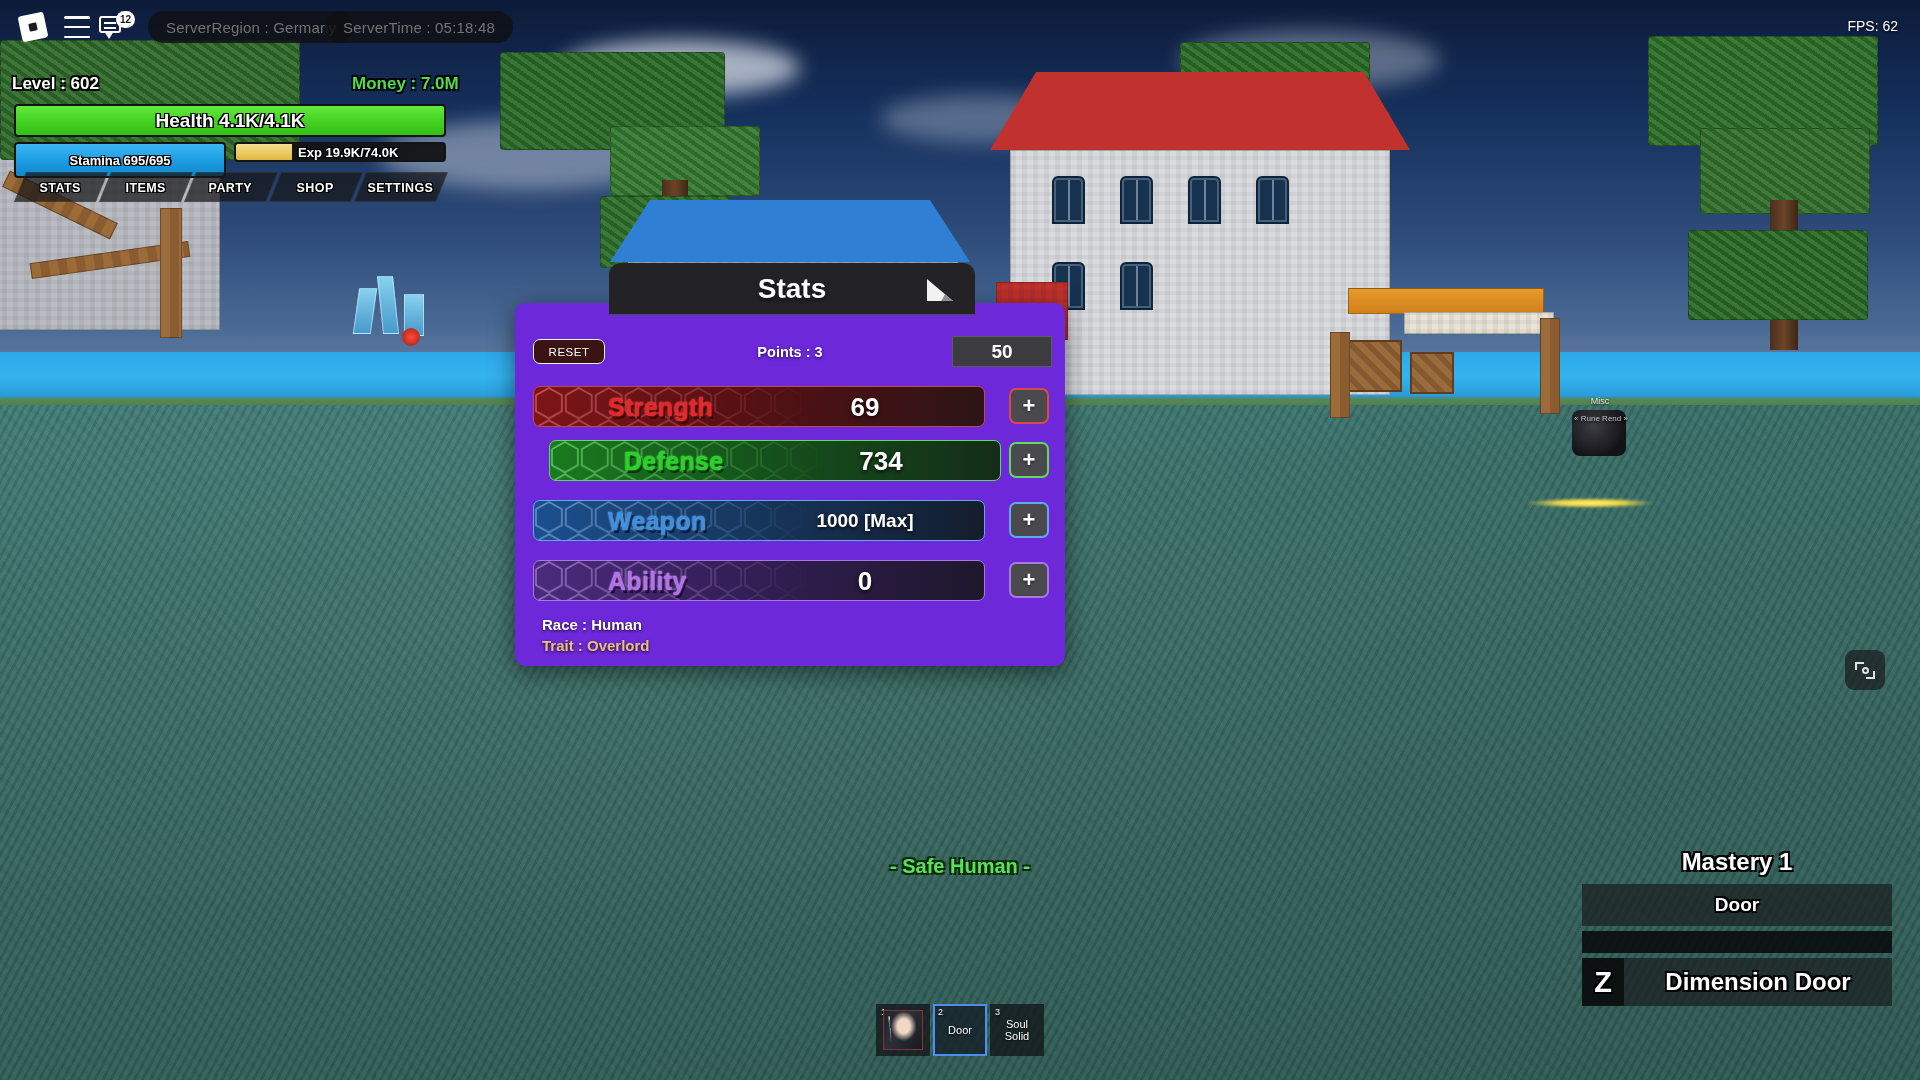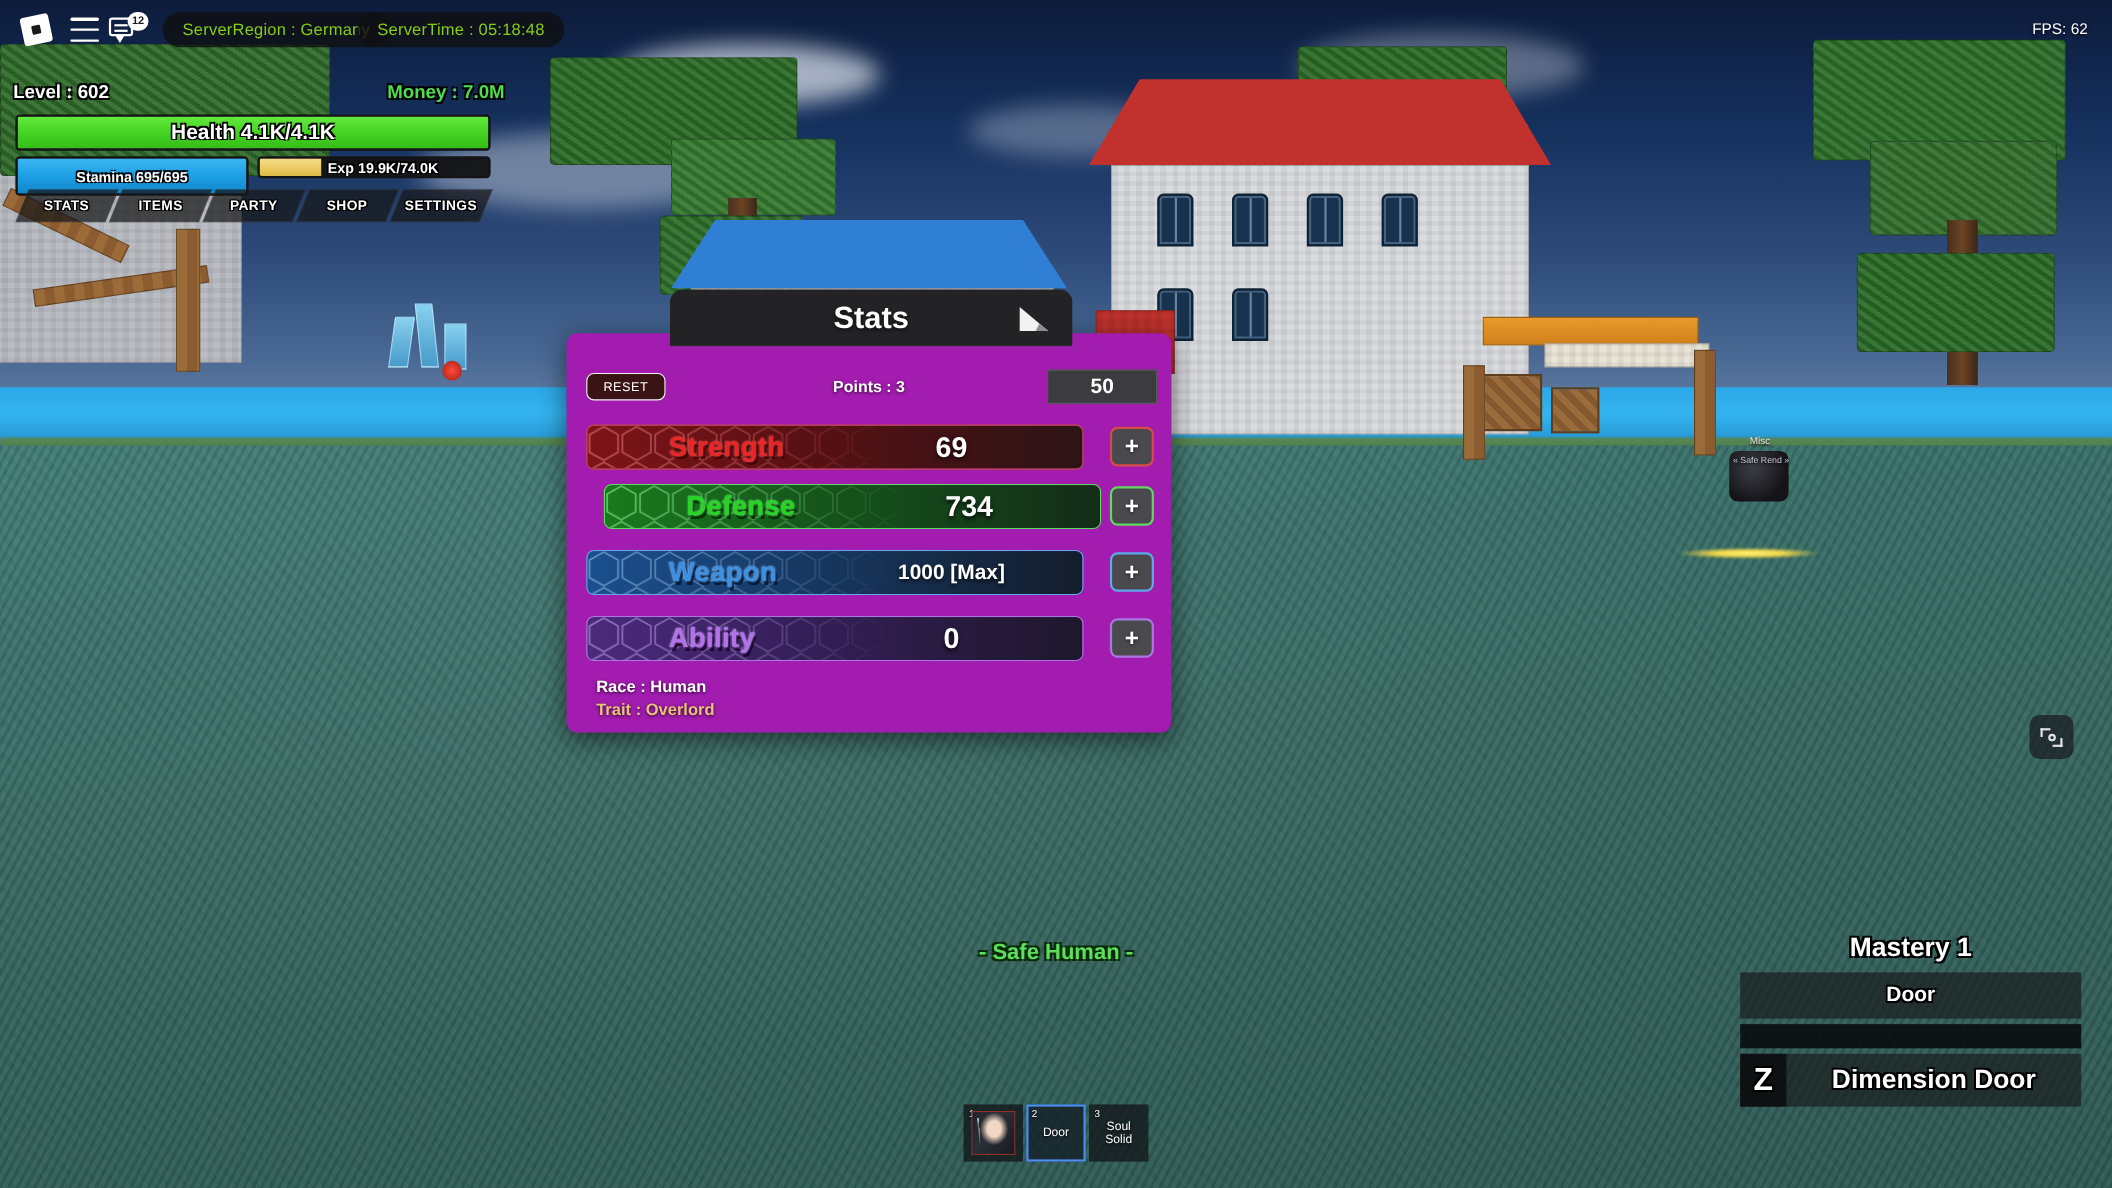--- a/index.html
+++ b/index.html
@@ -145,21 +145,21 @@
     border-top:8px solid #fff;
   }
   .chat-badge {
     position:absolute; left:17px; top:-3px; min-width:17px; height:17px;
     background:#fff; color:#1a1a1e; border-radius:9px; font-size:10px;
     font-weight:bold; display:flex; align-items:center; justify-content:center;
     padding:0 4px;
   }
   .pill {
     position:absolute; top:11px; height:32px; background:rgba(16,16,18,.82);
-    border-radius:16px; color:#84cc16; font-size:15px;
+    border-radius:16px; color:#737373; font-size:15px;
     display:flex; align-items:center; padding:0 18px; letter-spacing:.2px;
   }
   .fps {
     position:absolute; right:22px; top:18px; color:#fff; font-size:14px;
     text-shadow:0 1px 3px rgba(0,0,0,.9);
   }
 
   
   .hud { position:absolute; left:0; top:68px; width:470px; z-index:35; }
   .hud-line {
@@ -223,21 +223,21 @@
     border-left:26px solid #f2f2f2; border-top:22px solid transparent;
   }
   .resize-tri::after {
     content:""; position:absolute; left:-26px; top:-22px; width:0; height:0;
     border-left:26px solid #8e8e90; border-top:22px solid transparent;
     clip-path:polygon(100% 0, 100% 100%, 55% 100%);
   }
 
   .stats-panel {
     position:absolute; left:515px; top:303px; width:550px; height:363px;
-    background:#a21caf; border-radius:10px; z-index:49;
+    background:#6d28d9; border-radius:10px; z-index:49;
     box-shadow:0 6px 24px rgba(0,0,0,.5);
   }
 
   .reset-btn {
     position:absolute; left:18px; top:36px; width:72px; height:25px;
     background:#3a1414; border:1.8px solid #f0f0f0; border-radius:7px;
     color:#fff; font-size:11.5px; letter-spacing:.5px;
     display:flex; align-items:center; justify-content:center; cursor:pointer;
   }
   .points-label {
@@ -449,21 +449,21 @@
   <div class="plank" style="left:1330px;top:332px;width:20px;height:86px;"></div>
   <div class="plank" style="left:1540px;top:318px;width:20px;height:96px;"></div>
 
   <div class="ice" style="left:356px;top:288px;width:18px;height:46px;transform:skewX(-8deg);"></div>
   <div class="ice" style="left:380px;top:276px;width:16px;height:58px;transform:skewX(6deg);"></div>
   <div class="ice" style="left:404px;top:294px;width:20px;height:42px;"></div>
   <div style="position:absolute;left:402px;top:328px;width:18px;height:18px;border-radius:50%;background:radial-gradient(circle,#ff4a3c,#a01f14);"></div>
 
   <div class="npc-blob" style="left:1572px;top:410px;width:54px;height:46px;"></div>
   <div class="npc-tag" style="left:1552px;top:396px;width:96px;">Misc</div>
-  <div class="npc-tag" style="left:1538px;top:414px;width:126px;font-size:8px;color:#c8c8d2;">« Safe Rend »</div>
+  <div class="npc-tag" style="left:1538px;top:414px;width:126px;font-size:8px;color:#c8c8d2;">« Rune Rend »</div>
   <div class="glow-item" style="left:1526px;top:498px;width:128px;"></div>
 </div>
 
 <div class="topbar">
   <div class="rbx-logo">
       <div class="sq"></div>
     </div>
   <div class="hamburger">
       <i></i>
       <i></i>

